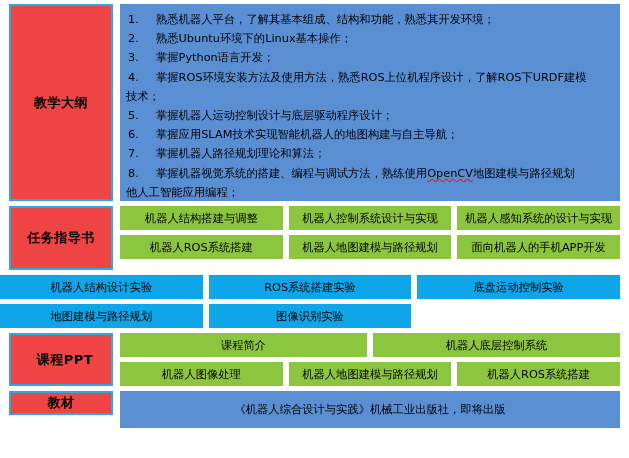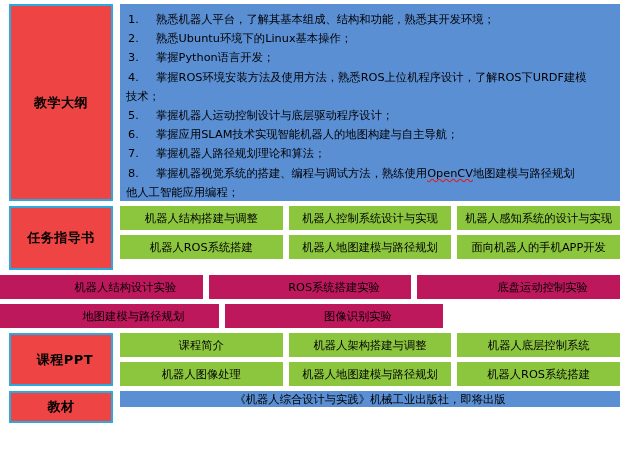--- a/index.html
+++ b/index.html
@@ -113,32 +113,32 @@
     display: flex;
     align-items: center;
     justify-content: center;
     font-size: 11.3px;
     color: #000000;
     box-sizing: border-box;
     white-space: nowrap;
     overflow: hidden;
   }
   .chip.green { background: #8CC63F; }
-  .chip.blue  { background: #be185d; padding-left: 48px; }
+  .chip.blue  { background: #0ea5e9; }
   .chip.empty { background: transparent; }
 
   
   .task-row   .label-cell { height: 64px; }
   .lab-row    .label-cell { height: 53px; }
   .ppt-row    .label-cell { height: 53px; padding-left: 8px; }
-  .book-row   .label-cell { height: 32px; }
+  .book-row   .label-cell { height: 24px; }
 
   .book-bar {
     background: #5B8FD4;
-    height: 16px;
+    height: 37px;
     display: flex;
     align-items: center;
     justify-content: center;
     font-size: 11.3px;
     color: #000000;
     box-sizing: border-box;
     white-space: nowrap;
   }
   .pad-right { padding-right: 9px; box-sizing: border-box; }
 </style>
@@ -232,21 +232,20 @@
       </div>
     </div>
   </div>
 
   <div class="row grid-row ppt-row">
     <div class="label-cell">课程PPT</div>
     <div class="content-cell pad-right">
       <div class="grid">
         <div class="grid-line">
           <div class="chip green">课程简介</div>
-          <div class="chip green">机器人架构搭建与调整</div>
           <div class="chip green">机器人底层控制系统</div>
         </div>
         <div class="grid-line">
           <div class="chip green">机器人图像处理</div>
           <div class="chip green">机器人地图建模与路径规划</div>
           <div class="chip green">机器人ROS系统搭建</div>
         </div>
       </div>
     </div>
   </div>

